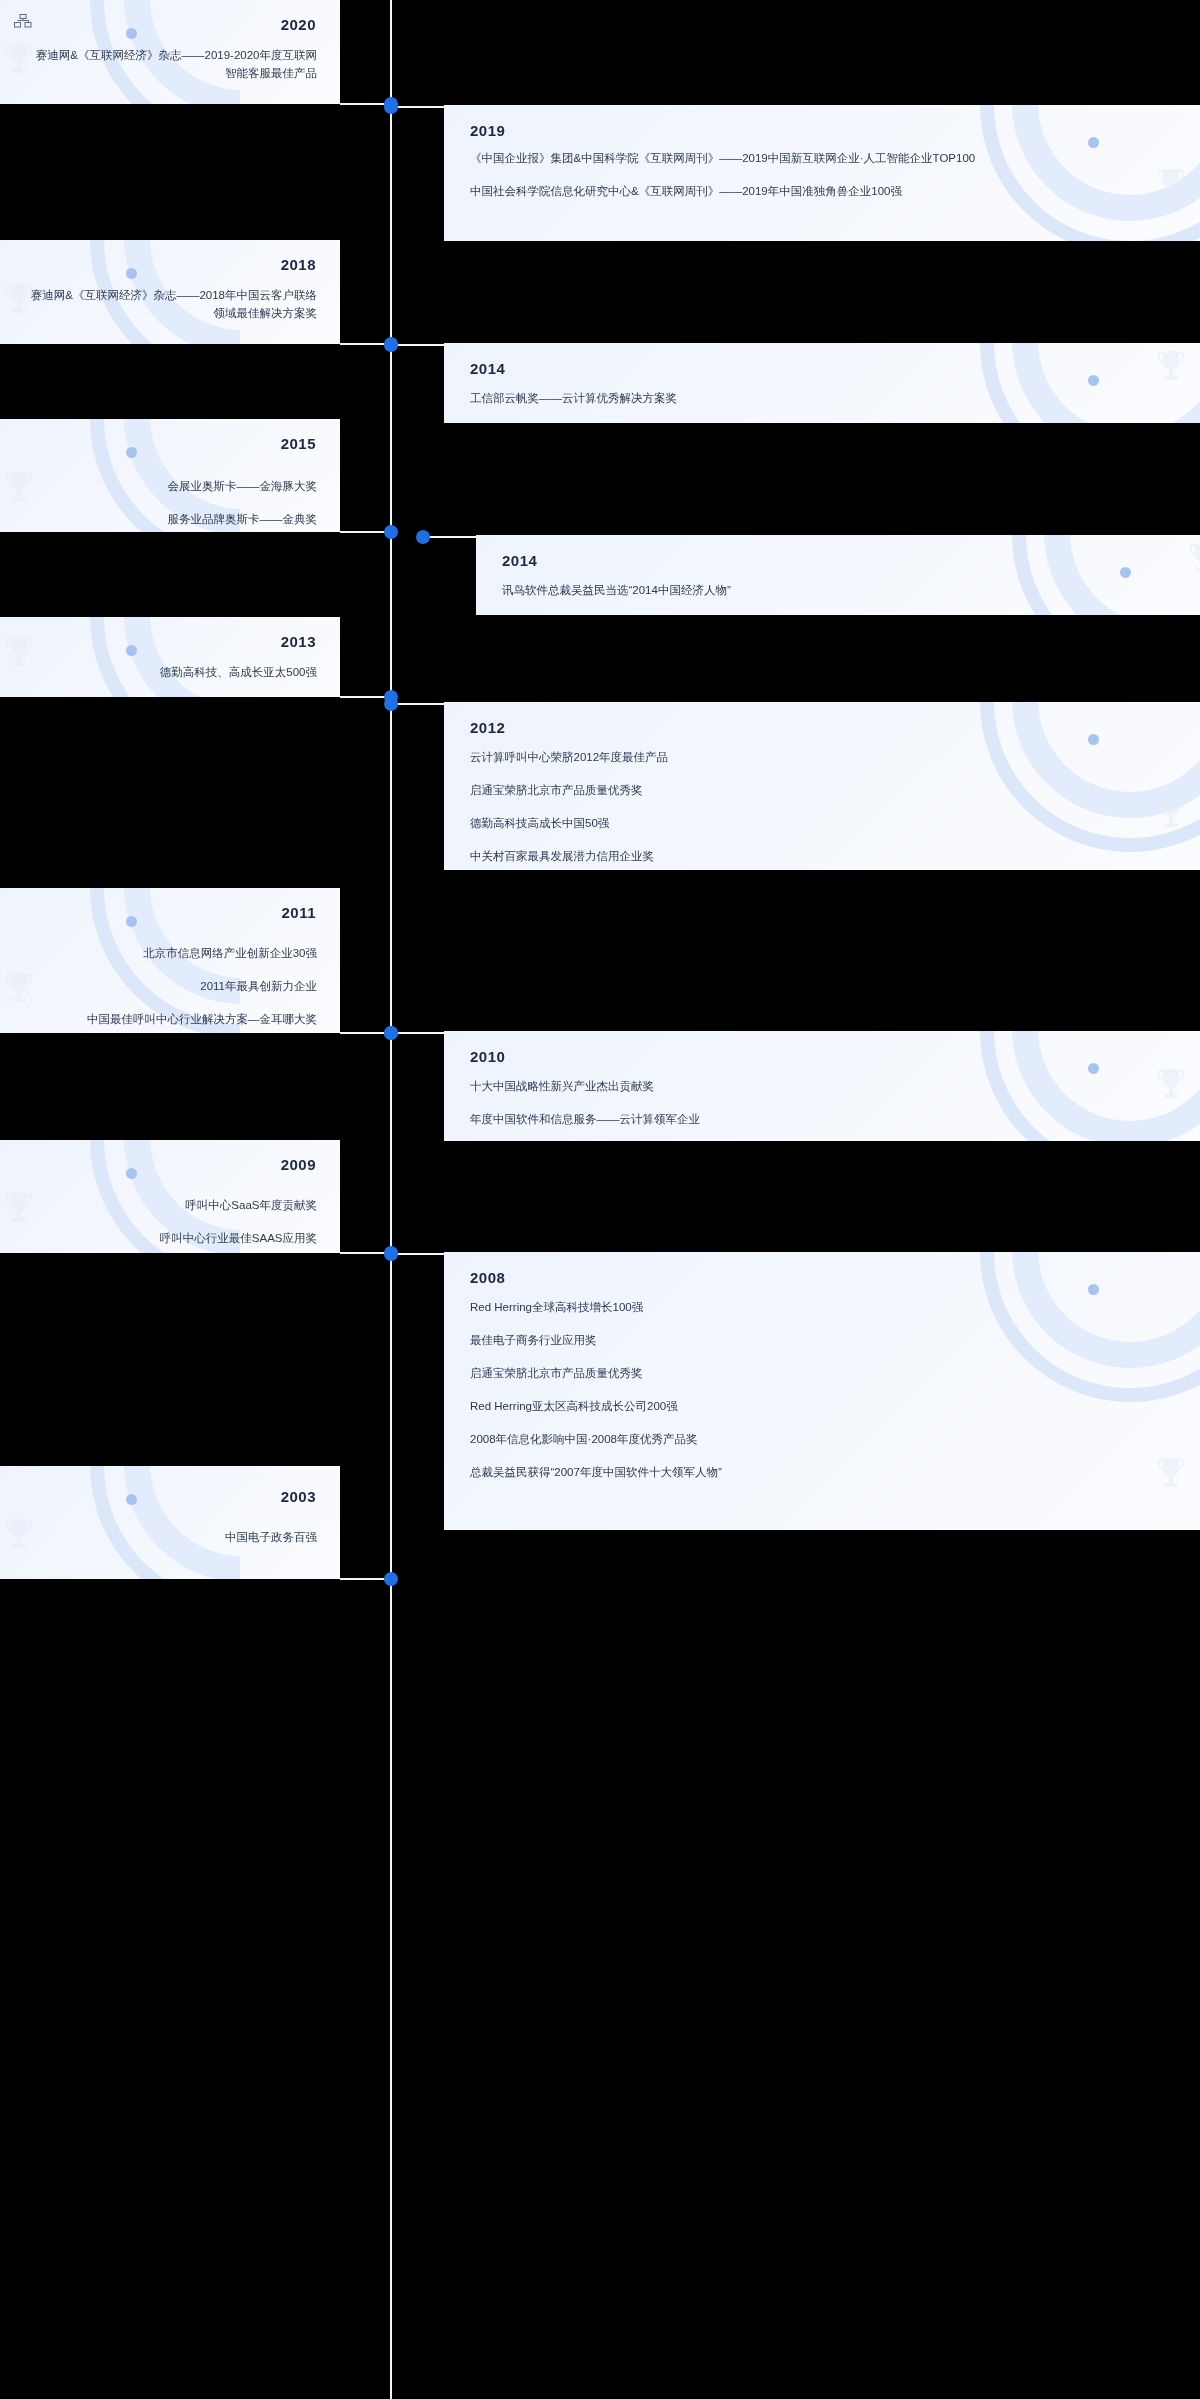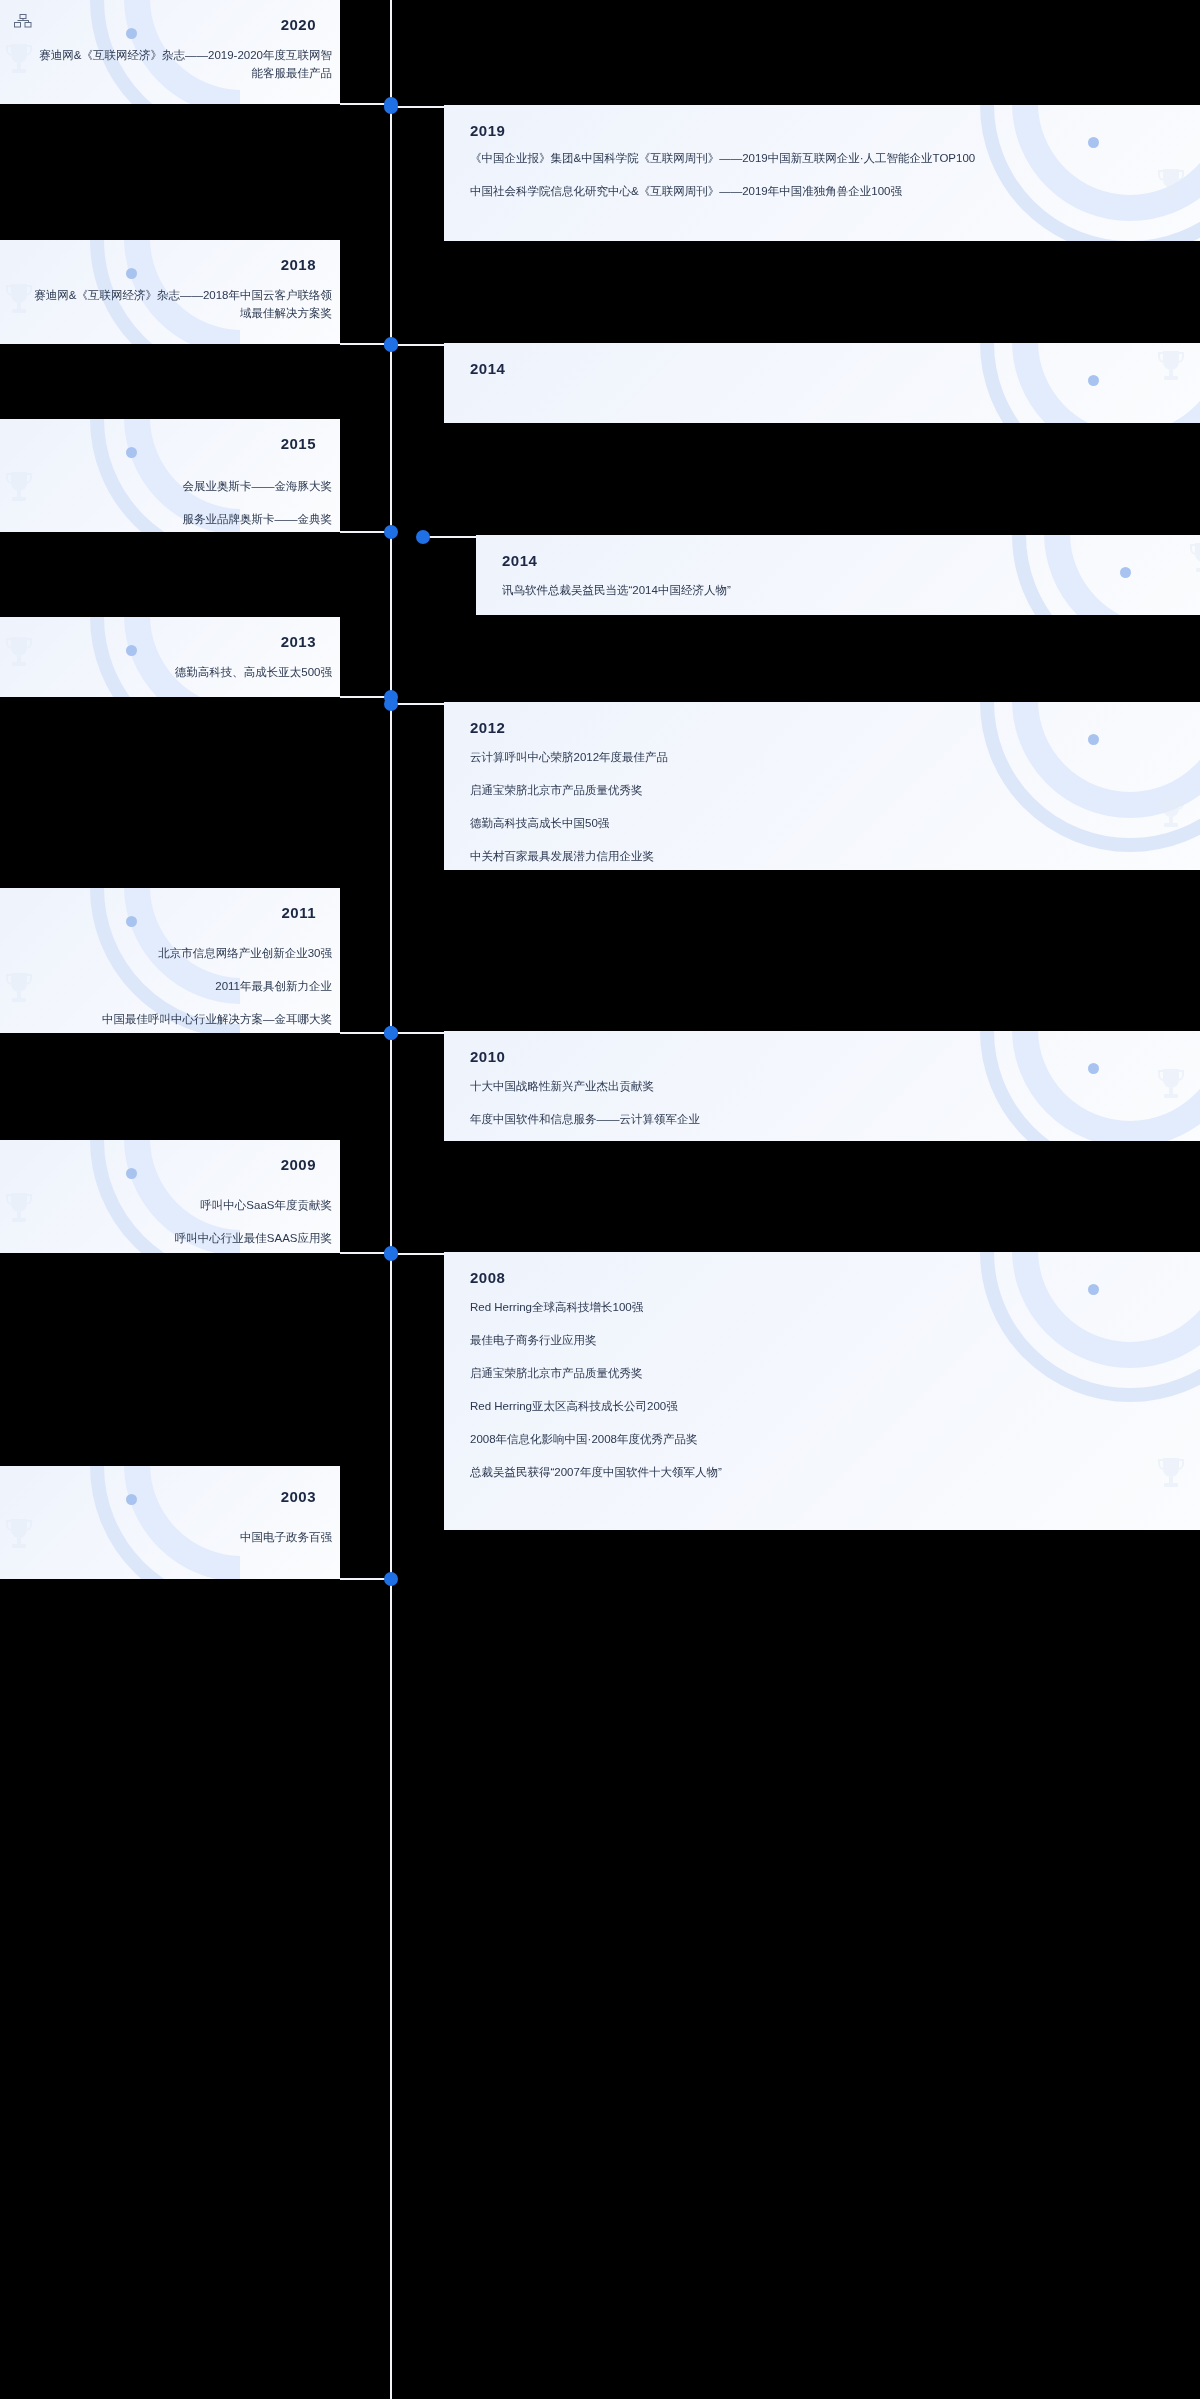--- a/index.html
+++ b/index.html
@@ -117,21 +117,21 @@
     z-index: 5;
   }
   .row.left  .card-year { right: 24px; }
   .row.right .card-year { left: 26px; }
 
   .card-items {
     position: absolute;
     left: 0; right: 0;
     z-index: 5;
   }
-  .row.left  .card-items { padding: 0 8px 0 28px; text-align: right; }
+  .row.left  .card-items { padding: 0 23px 0 28px; text-align: right; }
   .row.right .card-items { padding: 0 40px 0 26px; text-align: left; }
 
   .item {
     font-size: 11.5px;
     line-height: 18px;
     color: #2b3850;
     margin-bottom: 15px;
     white-space: pre-line;
   }
   .item:last-child { margin-bottom: 0; }
@@ -239,20 +239,23 @@
         <div class="glyph">
           <svg viewBox="0 0 30 34">
             <path d="M7 2h16v11a8 8 0 0 1-16 0V2z" fill="#e6edfa"></path>
             <path d="M7 4H3v4a5 5 0 0 0 5 5" fill="none" stroke="#e6edfa" stroke-width="2"></path>
             <path d="M23 4h4v4a5 5 0 0 1-5 5" fill="none" stroke="#e6edfa" stroke-width="2"></path>
             <rect x="13" y="21" width="4" height="6" fill="#e6edfa"></rect>
             <rect x="8" y="27" width="14" height="4" rx="1" fill="#e6edfa"></rect>
           </svg>
         </div>
         <div class="card-year" style="top: 17px;">2014</div>
+        <div class="card-items" style="top: 46px;">
+          <div class="item">工信部云帆奖——云计算优秀解决方案奖</div>
+        </div>
       </div>
     </div>
     <div class="row left" style="top: 419px; height: 113px;">
       <div class="connector" style="top: 112px;"></div>
       <div class="node-dot" style="top: 106px;"></div>
       <div class="card" style="height: 113px;">
         <div class="deco">
           <div class="ring ring-inner"></div>
           <div class="ring ring-outer"></div>
           <div class="micro-dot"></div>

